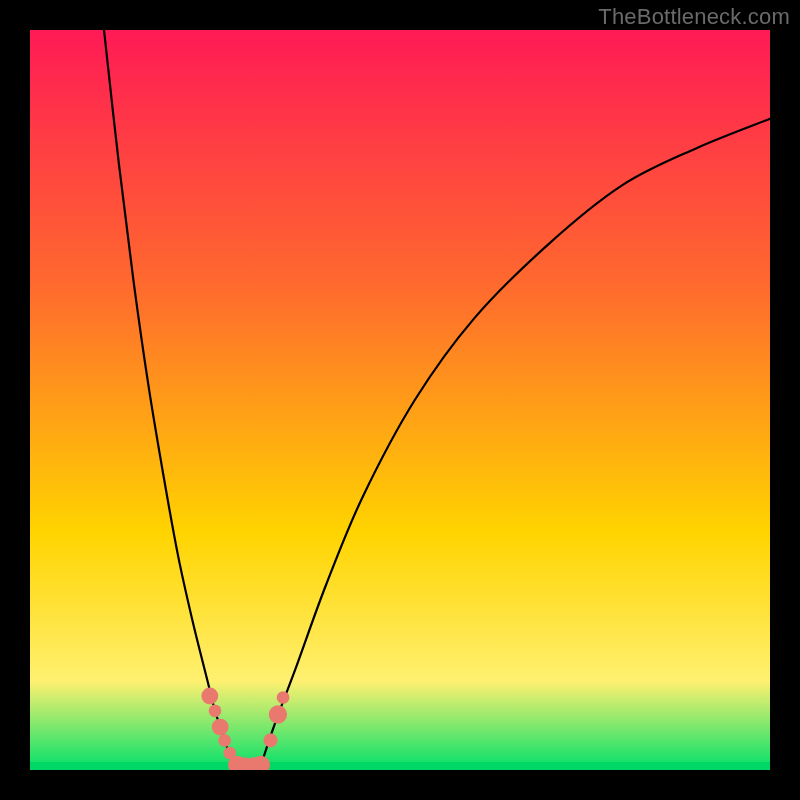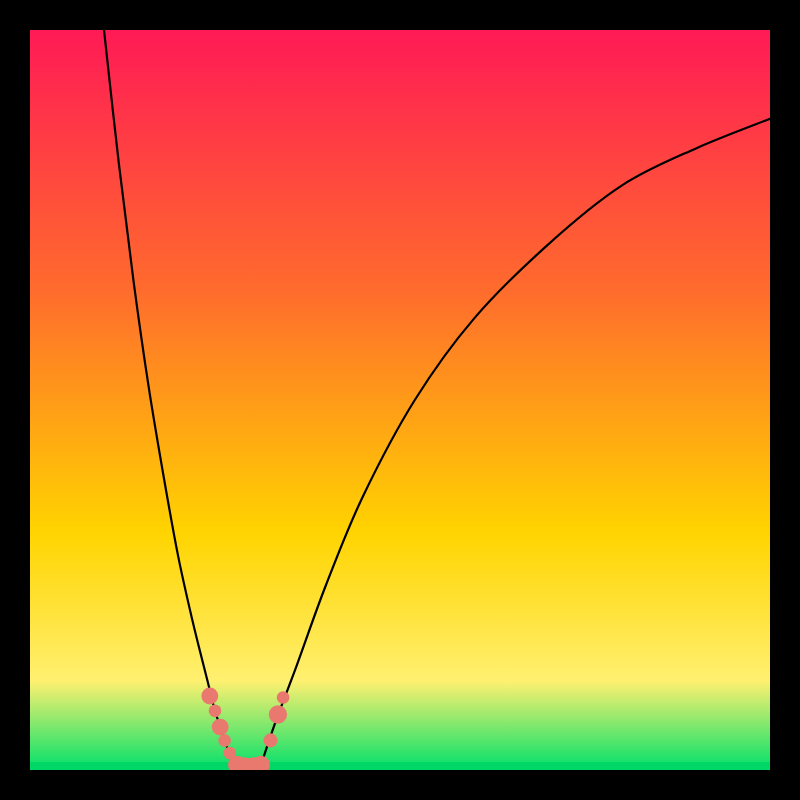--- a/index.html
+++ b/index.html
@@ -37,20 +37,21 @@
   }
   svg {
     display: block;
   }
 </style>
 </head>
 <body>
 
 <div class="frame">
 
+  <div class="watermark">TheBottleneck.com</div>
 
   <div class="plot-area">
     <svg id="chart-svg" width="740" height="740" viewBox="0 0 740 740">
       <defs>
         <linearGradient id="bg-grad" x1="0" y1="0" x2="0" y2="1">
           <stop id="g-stop-0" offset="0%" stop-color="#ff1a55"></stop>
           <stop id="g-stop-1" offset="35%" stop-color="#ff6b2d"></stop>
           <stop id="g-stop-2" offset="68%" stop-color="#ffd400"></stop>
           <stop id="g-stop-3" offset="88%" stop-color="#fff070"></stop>
           <stop id="g-stop-4" offset="100%" stop-color="#00e06a"></stop>

